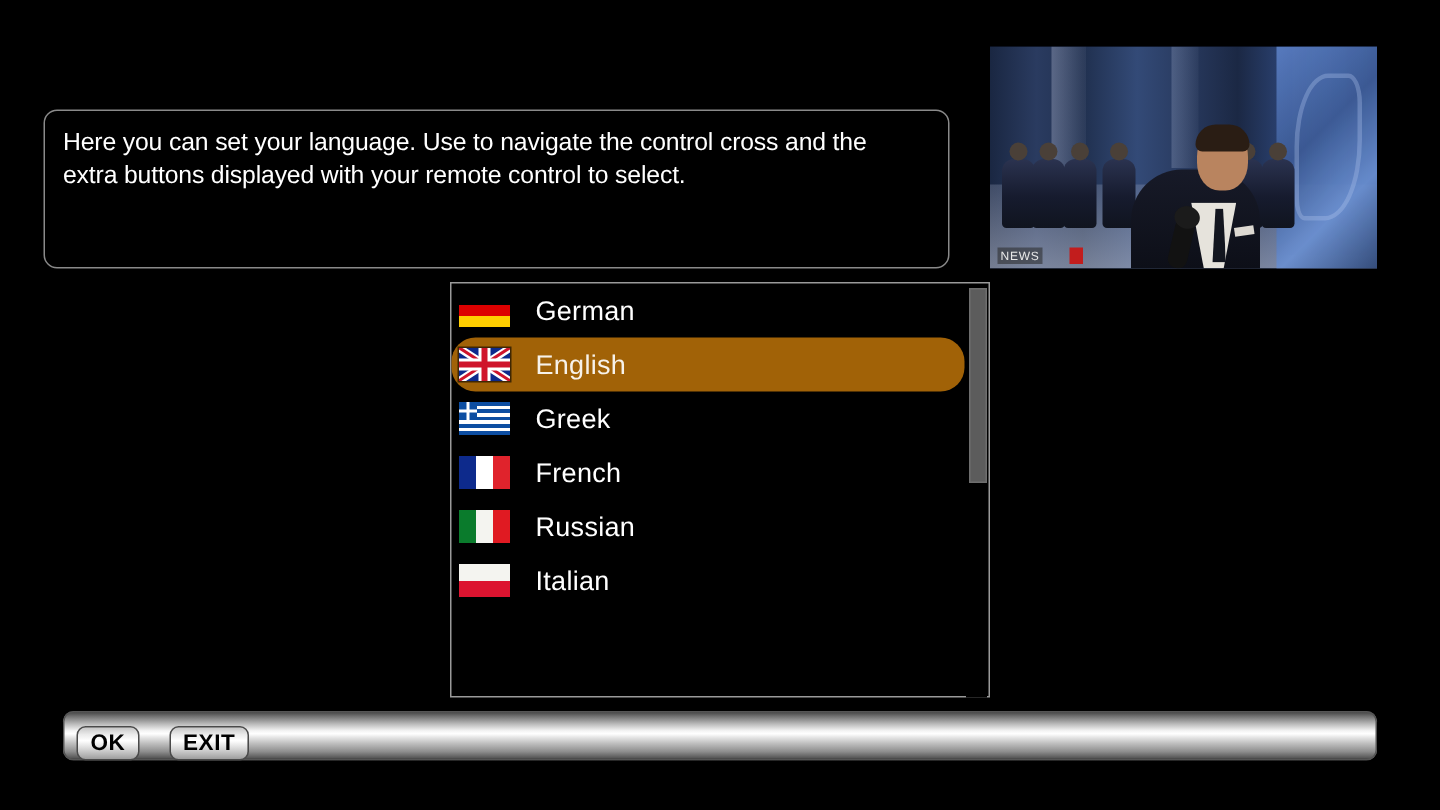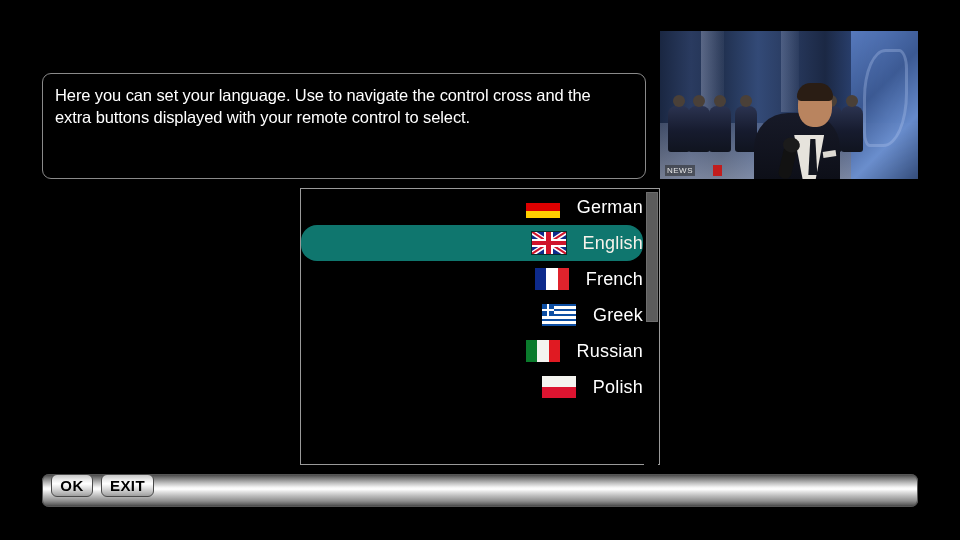--- a/index.html
+++ b/index.html
@@ -53,21 +53,21 @@
     font-size: 22px;
     color: #0a0a0a;
     letter-spacing: 0.3px;
     line-height: 1;
     font-family: "Liberation Sans", sans-serif;
   }
 
   
   #desc-box {
     position: absolute;
-    left: 42px;
+    left: 29px;
     top: 73px;
     width: 604px;
     height: 106px;
     background: #000000;
     border: 1px solid #8a8a8a;
     border-radius: 9px;
     box-sizing: border-box;
     padding: 10px 28px 0 12px;
   }
   #desc-text {
@@ -217,24 +217,23 @@
     position: absolute;
     left: 0; top: 0;
     width: 342px;
   }
   .lang-row {
     display: flex;
     align-items: center;
     height: 36px;
     padding-left: 5px;
     box-sizing: border-box;
-    justify-content: flex-end;
   }
   .lang-row.selected {
-    background: #0f766e;
+    background: #a16207;
     border-radius: 16px;
   }
   .flag {
     position: relative;
     width: 34px;
     height: 22px;
     flex: 0 0 34px;
     overflow: hidden;
     box-shadow: 0 0 0 1px rgba(0,0,0,0.6);
   }
@@ -318,24 +317,24 @@
   }
 
   
   #bottom-bar {
     position: absolute;
     left: 42px;
     top: 474px;
     width: 876px;
     height: 33px;
     display: flex;
-    align-items: flex-start;
+    align-items: flex-end;
     padding-left: 9px;
     box-sizing: border-box;
-    gap: 8px;
+    gap: 20px;
   }
   .softkey {
     min-width: 42px;
     height: 23px;
     padding: 0 8px;
     border: 1.5px solid #4a4a4a;
     border-radius: 6px;
     background: linear-gradient(to bottom,
       #c6c6c6 0%, #eaeaea 22%, #ffffff 42%, #e0e0e0 62%, #b4b4b4 88%, #9d9d9d 100%);
     display: flex;
@@ -401,41 +400,41 @@
             <span class="uk-dr2"></span>
           <span class="uk-cv"></span>
             <span class="uk-ch"></span>
           <span class="uk-rv"></span>
             <span class="uk-rh"></span>
         </span>
         <span class="lang-label">English</span>
       </div>
 
       <div class="lang-row">
-        <span class="flag flag-french"></span>
-        <span class="lang-label">French</span>
-      </div>
-
-      <div class="lang-row">
         <span class="flag flag-greek">
           <span class="gr-canton"></span>
             <span class="gr-cv"></span>
             <span class="gr-ch"></span>
         </span>
         <span class="lang-label">Greek</span>
       </div>
 
       <div class="lang-row">
+        <span class="flag flag-french"></span>
+        <span class="lang-label">French</span>
+      </div>
+
+      <div class="lang-row">
         <span class="flag flag-italian"></span>
         <span class="lang-label">Russian</span>
       </div>
 
       <div class="lang-row">
         <span class="flag flag-polish"></span>
-        <span class="lang-label">Polish</span>
+        <span class="lang-label">Italian</span>
       </div>
 
 
     </div>
 
     <div id="scroll-track">
       <div id="scroll-thumb"></div>
     </div>
   </div>
 

